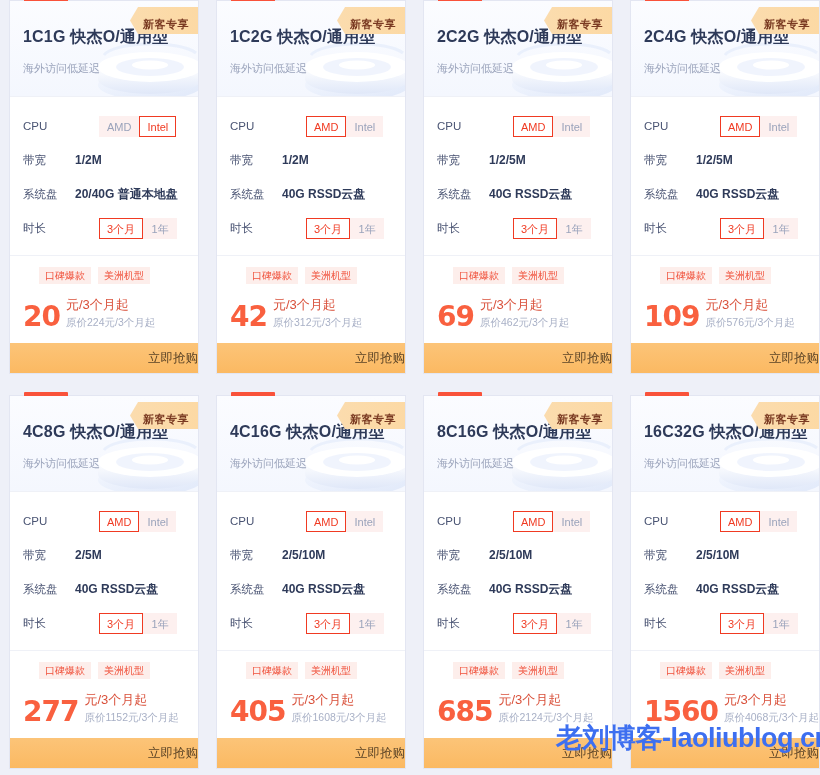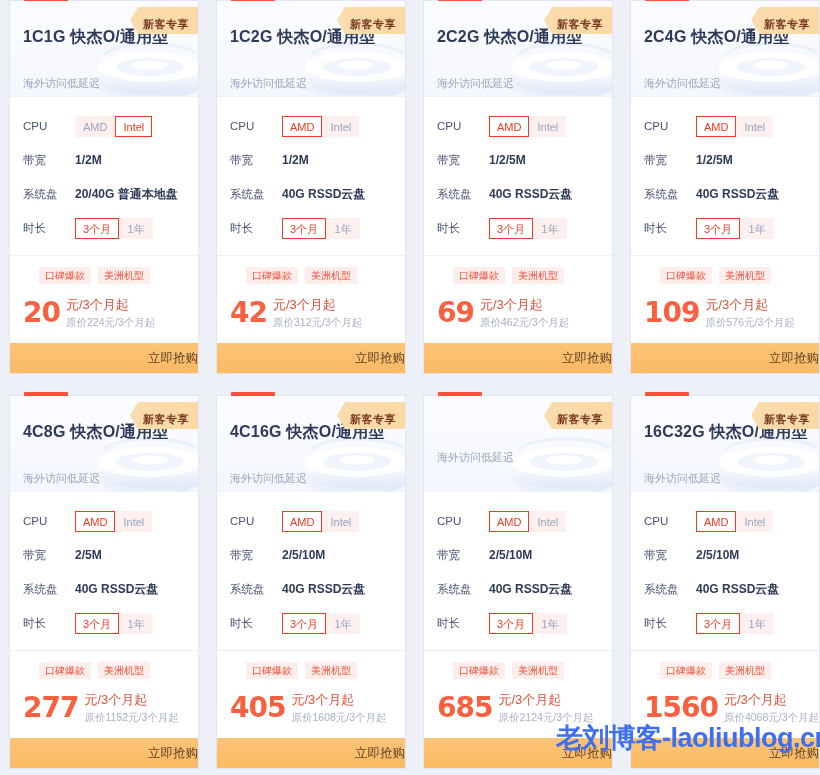--- a/index.html
+++ b/index.html
@@ -85,21 +85,21 @@
     z-index: 2;
     font-size: 16px;
     font-weight: bold;
     color: #2e3a59;
     letter-spacing: .2px;
     white-space: nowrap;
   }
   .subtitle {
     position: relative;
     z-index: 2;
-    margin-top: 28px;
+    margin-top: 13px;
     font-size: 11px;
     color: #9aa3bb;
   }
 
   
   .specs {
     padding: 12px 13px 10px 13px;
     border-bottom: 1px solid #eff1f7;
   }
   .row {
@@ -116,20 +116,21 @@
   .row-value {
     font-size: 12px;
     font-weight: bold;
     color: #2e3a59;
     white-space: nowrap;
   }
 
   .seg {
     display: inline-flex;
     background: #ef4444;
+    margin-left: 24px;
   }
   .seg-opt {
     min-width: 34px;
     height: 21px;
     line-height: 21px;
     padding: 0 7px;
     box-sizing: border-box;
     text-align: center;
     font-size: 11px;
     color: #9aa3bb;
@@ -162,21 +163,21 @@
     height: 17px;
     line-height: 17px;
     padding: 0 6px;
     font-size: 10px;
     color: #f0503a;
     background: #fdeeeb;
     white-space: nowrap;
   }
   .price-line {
     display: flex;
-    align-items: center;
+    align-items: flex-end;
   }
   .price-num {
     font-size: 28px;
     line-height: 26px;
     font-weight: bold;
     color: #f9603f;
     letter-spacing: -1px;
     font-family: "DejaVu Sans", sans-serif;
   }
   .price-right {
@@ -634,20 +635,21 @@
     </linearGradient>
   </defs>
   <ellipse cx="62" cy="70" rx="52" ry="15" fill="url(#g2)" opacity="0.55"></ellipse>
   <path d="M10 52 A52 15 0 0 0 114 52 L114 64 A52 15 0 0 1 10 64 Z" fill="url(#g1)" opacity="0.9"></path>
   <ellipse cx="62" cy="52" rx="52" ry="15" fill="#ffffff" opacity="0.95"></ellipse>
   <ellipse cx="62" cy="52" rx="34" ry="9" fill="#eef3fd" opacity="0.9"></ellipse>
   <ellipse cx="62" cy="50" rx="18" ry="4.5" fill="#ffffff"></ellipse>
   <path d="M16 40 A48 14 0 0 1 108 38" stroke="#e6edfb" stroke-width="3" fill="none" opacity="0.8"></path>
 </svg></div>
         <div class="badge">新客专享</div>
+        <div class="title">8C16G 快杰O/通用型</div>
         <div class="subtitle">海外访问低延迟</div>
       </div>
       <div class="specs">
         <div class="row">
           <div class="row-label">CPU</div>
           <div class="seg">
             <div class="seg-opt on">AMD</div>
             <div class="seg-opt">Intel</div>
           </div>
         </div>

